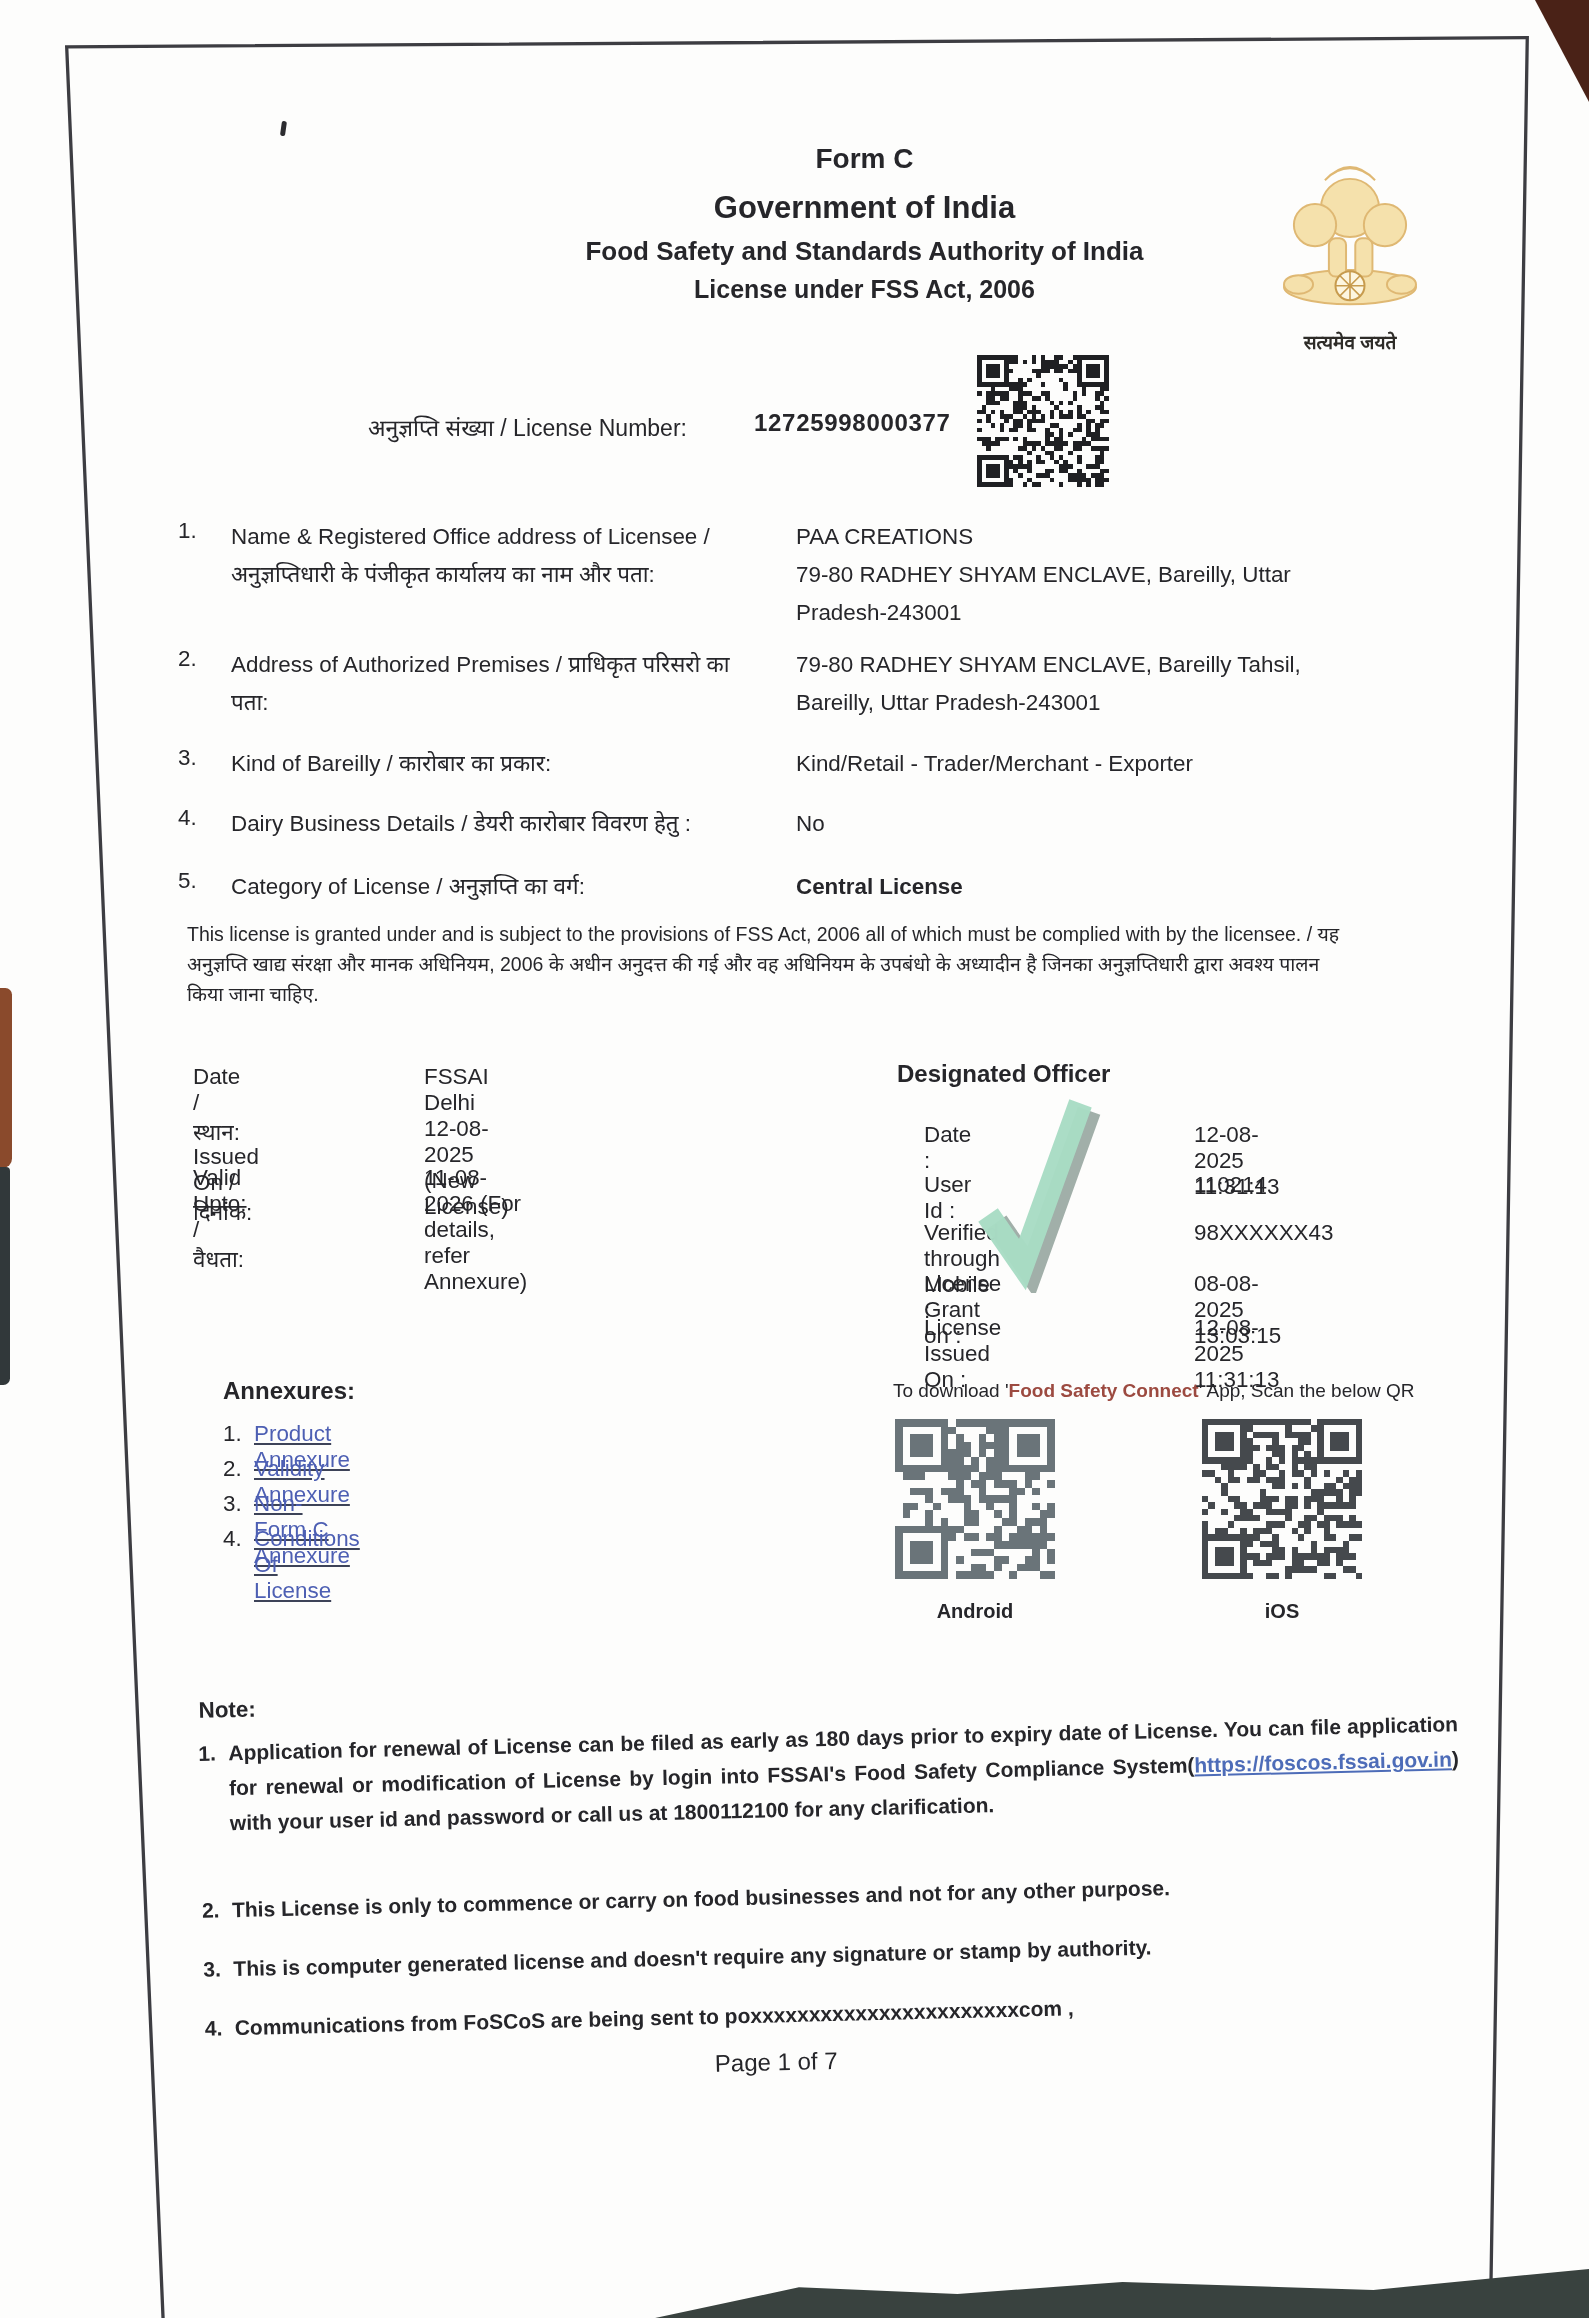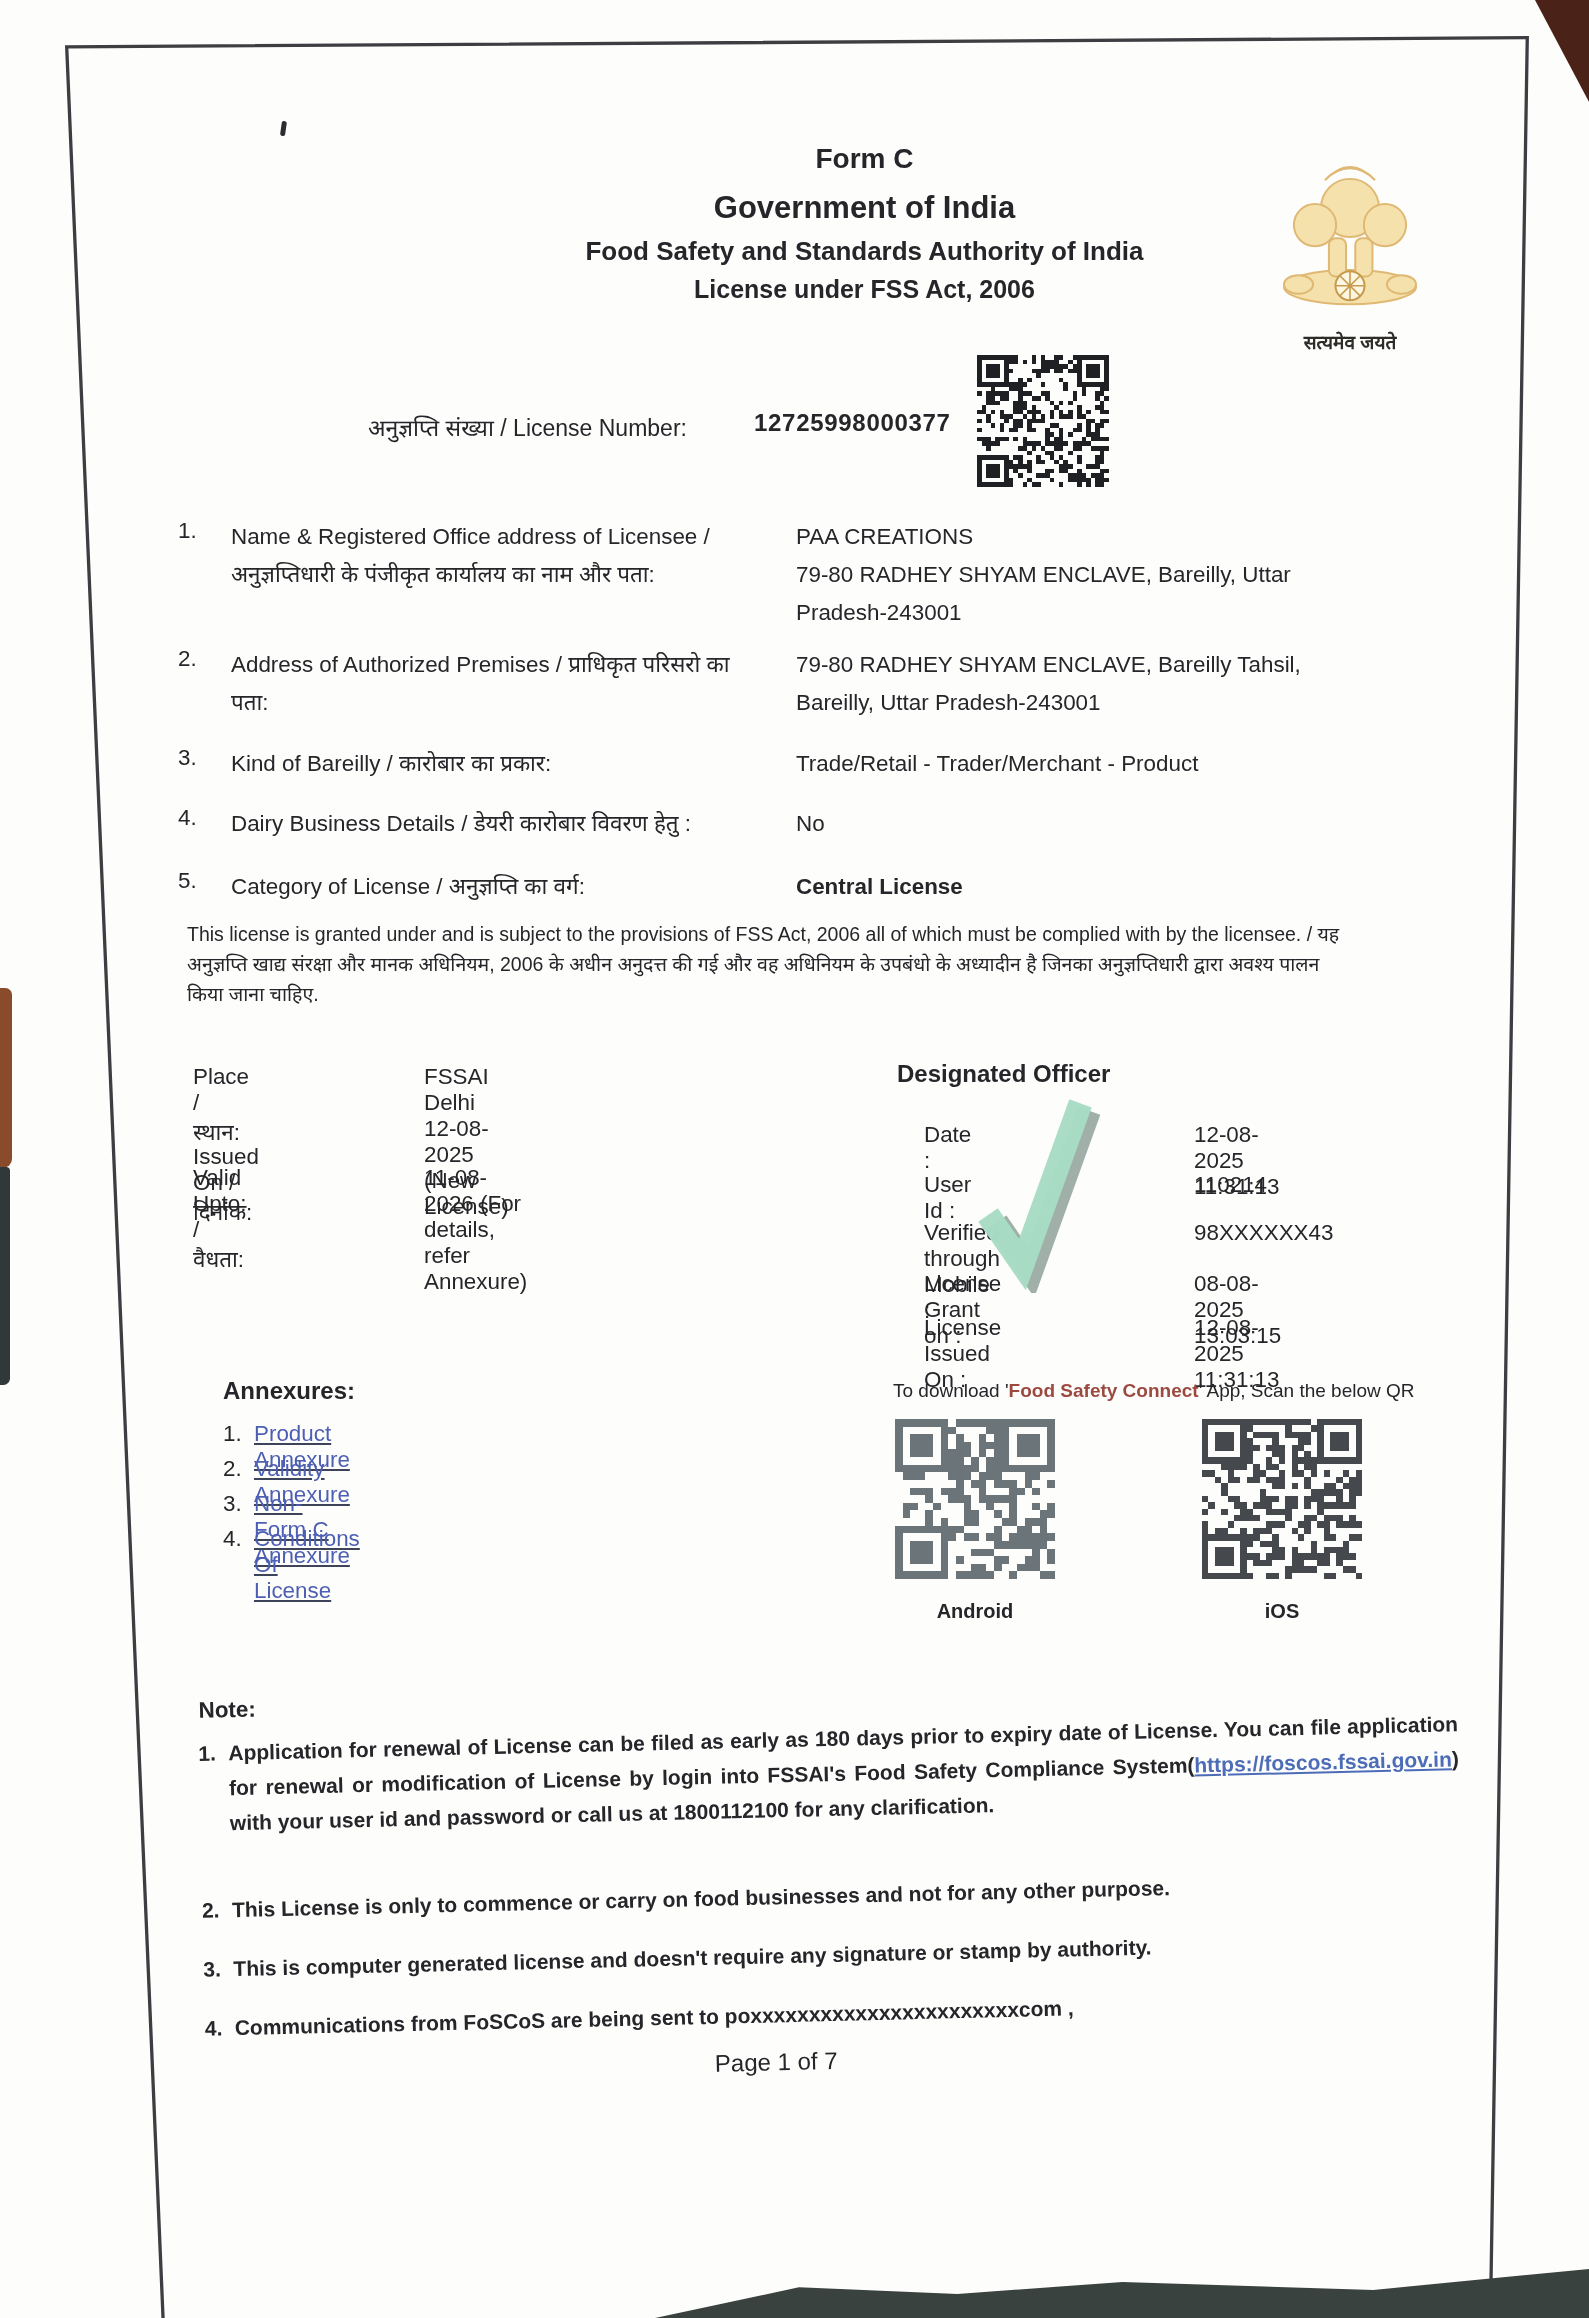--- a/index.html
+++ b/index.html
@@ -523,37 +523,37 @@
 79-80 RADHEY SHYAM ENCLAVE, Bareilly, Uttar Pradesh-243001</div>
   </div>
   <div class="abs" style="left:0;top:646px;width:100%;">
     <div class="field-no">2.</div>
     <div class="field-label">Address of Authorized Premises / प्राधिकृत परिसरो का पता:</div>
     <div class="field-value">79-80 RADHEY SHYAM ENCLAVE, Bareilly Tahsil, Bareilly, Uttar Pradesh-243001</div>
   </div>
   <div class="abs" style="left:0;top:745px;width:100%;">
     <div class="field-no">3.</div>
     <div class="field-label">Kind of Bareilly / कारोबार का प्रकार:</div>
-    <div class="field-value">Trade/Retail - Trader/Merchant - Product</div>
+    <div class="field-value">Kind/Retail - Trader/Merchant - Exporter</div>
   </div>
   <div class="abs" style="left:0;top:805px;width:100%;">
     <div class="field-no">4.</div>
     <div class="field-label">Dairy Business Details / डेयरी कारोबार विवरण हेतु :</div>
     <div class="field-value">No</div>
   </div>
   <div class="abs" style="left:0;top:868px;width:100%;">
     <div class="field-no">5.</div>
     <div class="field-label">Category of License / अनुज्ञप्ति का वर्ग:</div>
     <div class="field-value bold">Central License</div>
   </div>
 
   <div class="abs grant">This license is granted under and is subject to the provisions of FSS Act, 2006 all of which must be complied with by the licensee. / यह अनुज्ञप्ति खाद्य संरक्षा और मानक अधिनियम, 2006 के अधीन अनुदत्त की गई और वह अधिनियम के उपबंधो के अध्यादीन है जिनका अनुज्ञप्तिधारी द्वारा अवश्य पालन किया जाना चाहिए.</div>
 
   <div class="abs" style="left:0;top:0;">
-    <div class="issue-label" style="top:1064px;">Place / स्थान:</div>
+    <div class="issue-label" style="top:1064px;">Date / स्थान:</div>
     <div class="issue-value" style="top:1064px;">FSSAI Delhi</div>
     <div class="issue-label" style="top:1116px;margin-top:28px;">Issued On / दिनांक:</div>
     <div class="issue-value" style="top:1116px;">12-08-2025 (New License)</div>
     <div class="issue-label" style="top:1165px;">Valid Upto: / वैधता:</div>
     <div class="issue-value" style="top:1165px;">11-08-2026 (For details, refer Annexure)</div>
   </div>
 
   <div class="abs do-title">Designated Officer</div>
   <div class="abs" style="left:0;top:0;">
     <div class="do-label" style="top:1122px;">Date :</div>

